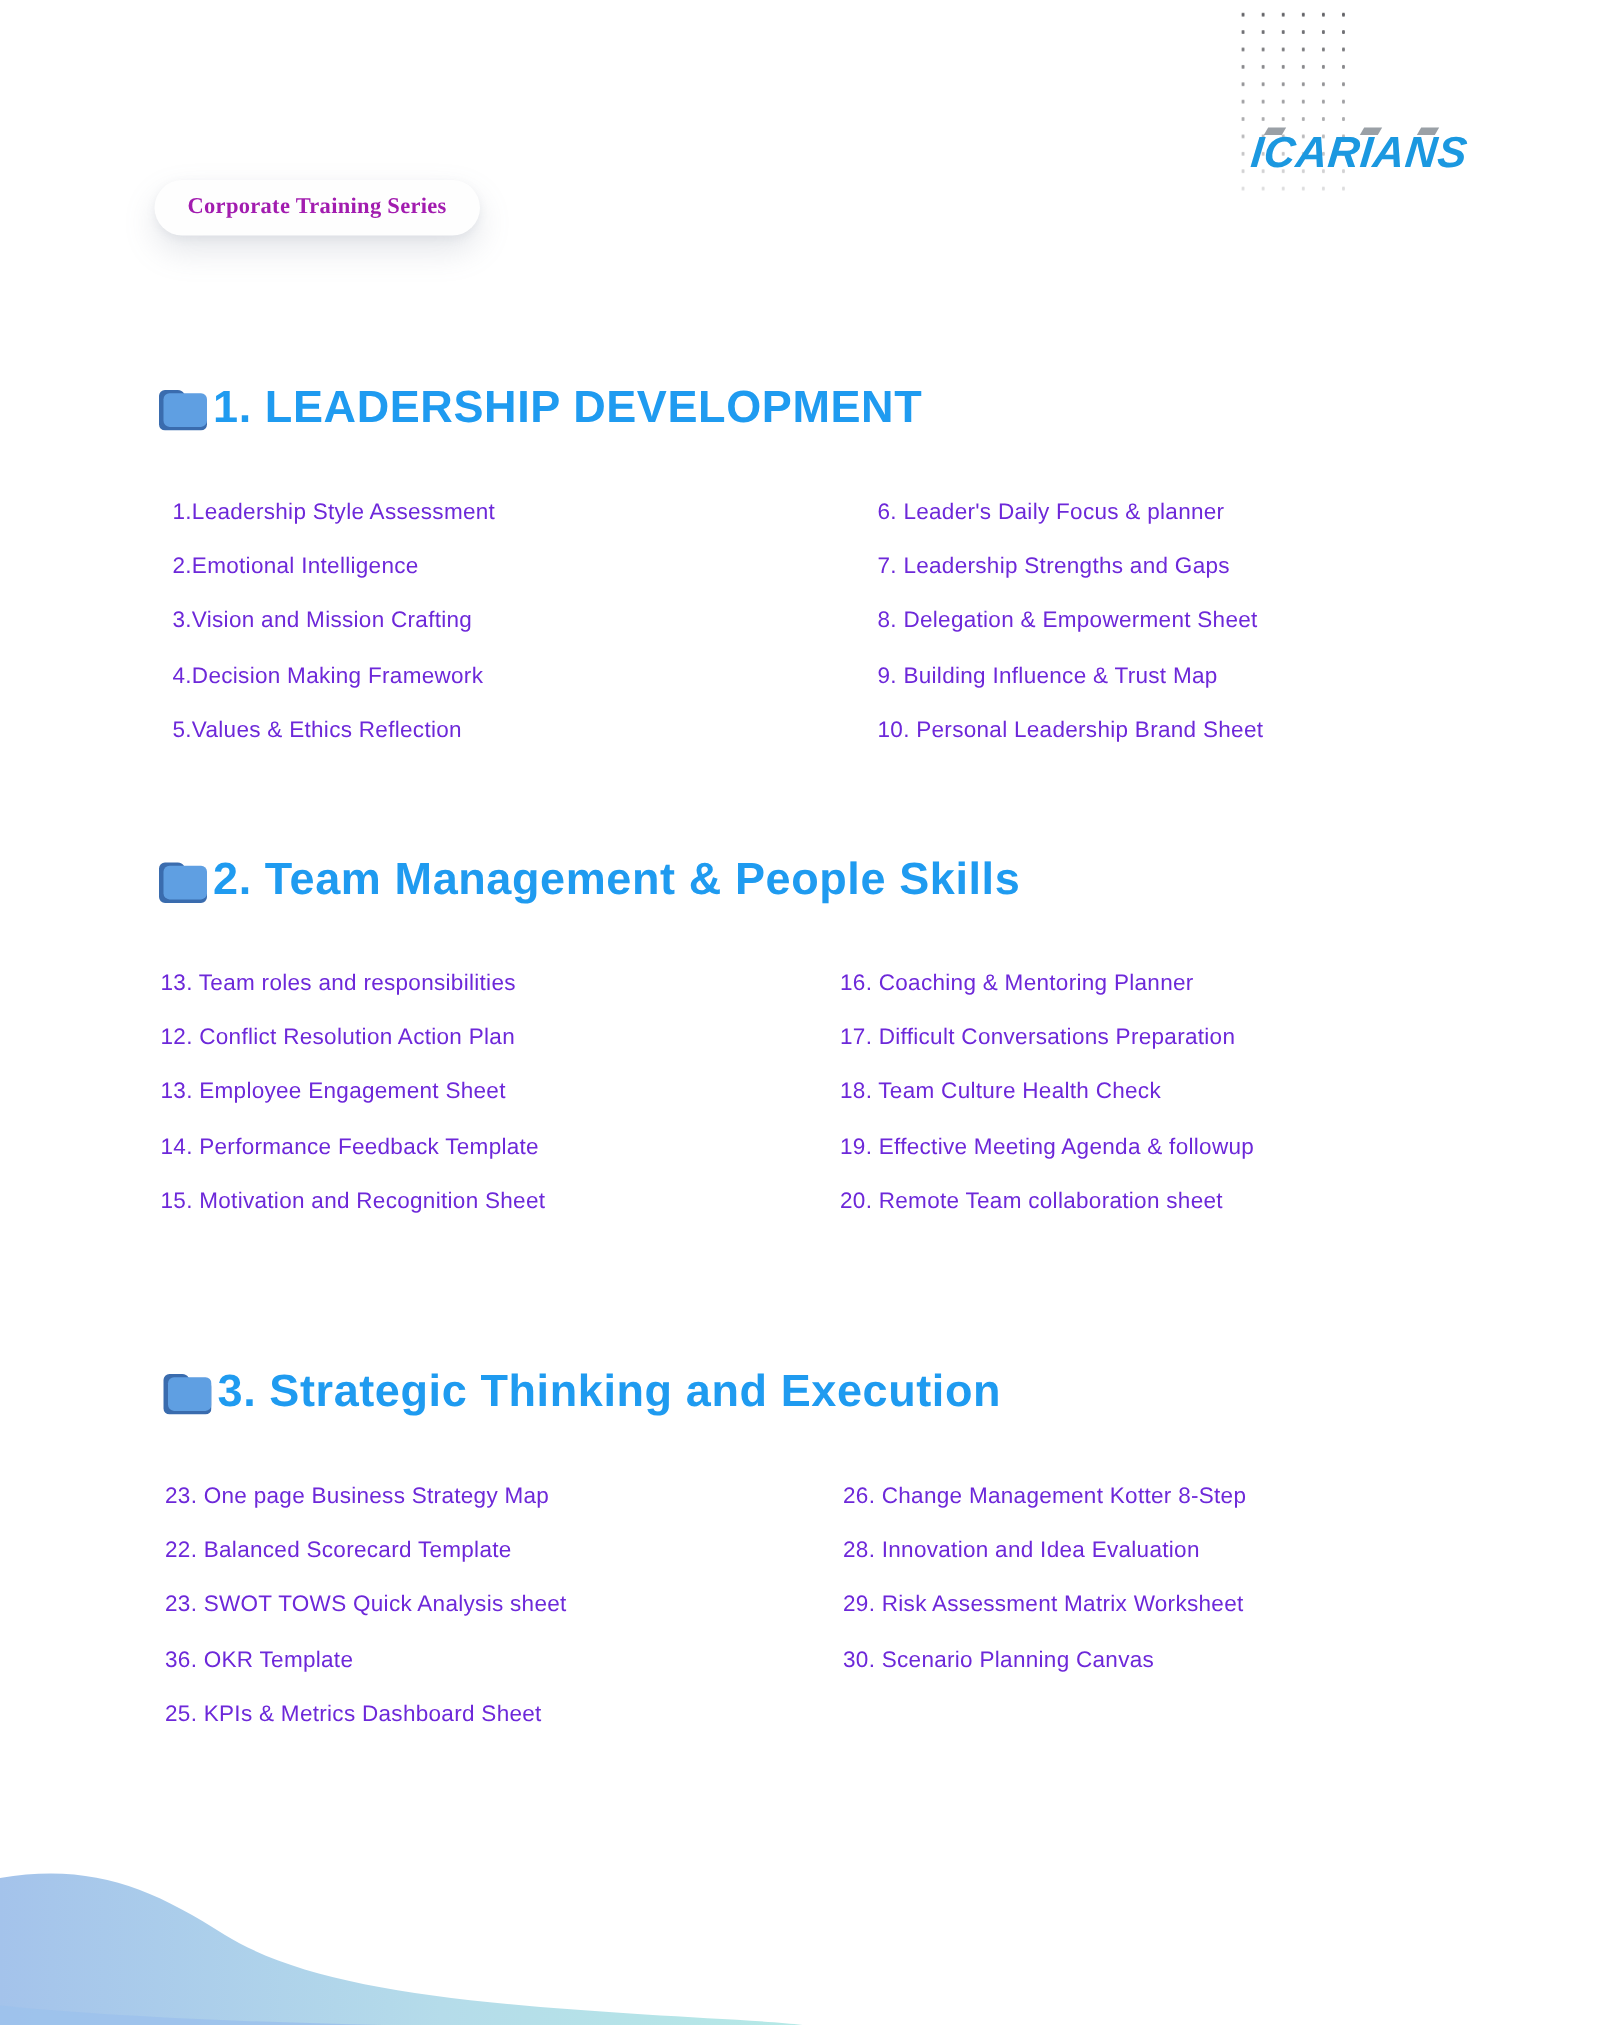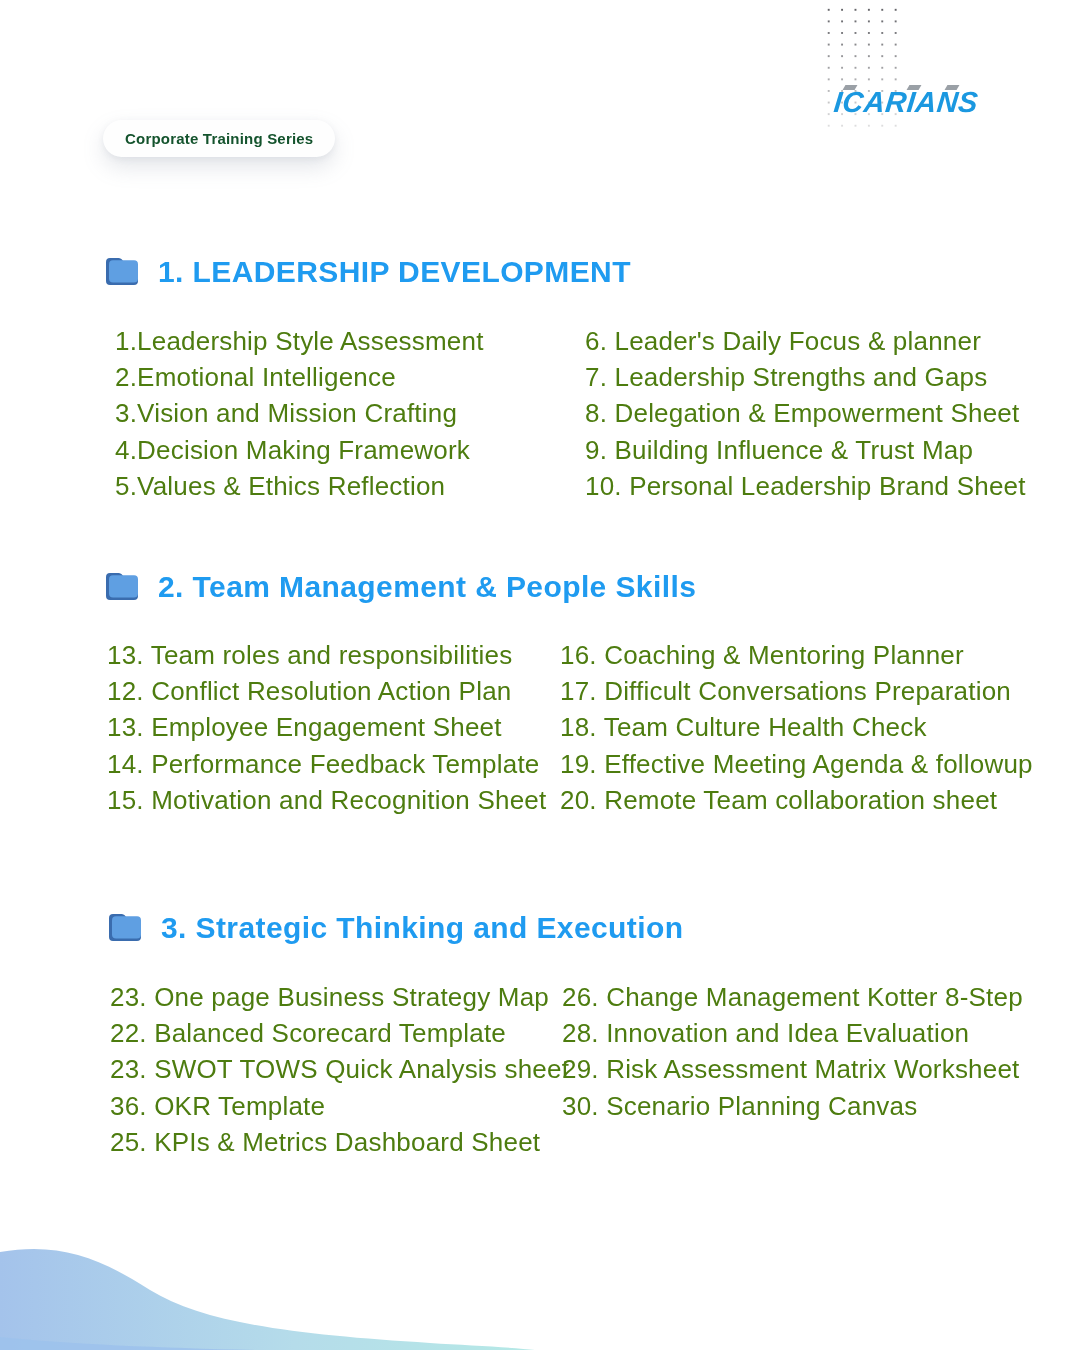--- a/index.html
+++ b/index.html
@@ -32,26 +32,26 @@
   .brand-accent.a1 { left:10px; }
   .brand-accent.a2 { left:74px; }
   .brand-accent.a3 { left:112px; }
 
   
   .badge {
     position:absolute; left:103px; top:120px;
     background:#fefefe; border-radius:20px;
     padding:10px 22px;
     box-shadow:0 10px 22px rgba(120,130,150,0.20), 0 2px 6px rgba(120,130,150,0.10);
-    font-size:15px; font-weight:bold; color:#14532d; letter-spacing:0.2px;
+    font-size:15px; font-weight:bold; color:#a21caf; letter-spacing:0.2px;font-family:Liberation Serif, serif;
   }
 
   
   .section-header {
-    position:absolute; display:flex; gap:20px;
+    position:absolute; display:flex; align-items:center; gap:4px;
   }
   .section-title {
     font-size:30px; font-weight:bold; color:#1f9bf0; letter-spacing:0.4px;
     white-space:nowrap;
   }
   .folder-icon { width:33px; height:30px; flex:0 0 auto; }
 
   .hdr-1 { left:105px; top:255px; }
   .hdr-2 { left:105px; top:570px; }
   .hdr-3 { left:108px; top:911px; }
@@ -60,21 +60,21 @@
   .list {
     position:absolute;
     display:grid;
     grid-auto-flow:column;
     grid-template-rows:repeat(5, 36.3px);
   }
   .list-1 { left:115px; top:323px; grid-template-columns:470px auto; }
   .list-2 { left:107px; top:637px; grid-template-columns:453px auto; }
   .list-3 { left:110px; top:979px; grid-template-columns:452px auto; }
   .item {
-    font-size:26px; letter-spacing:0.2px; color:#4d7c0f;
+    font-size:15px; letter-spacing:0.2px; color:#6d28d9;
     display:flex; align-items:center; white-space:nowrap;
   }
 
   
   .waves { position:absolute; left:0; bottom:0; width:1080px; height:110px; display:block; }
 </style>
 </head>
 <body>
 
 <div class="page">

